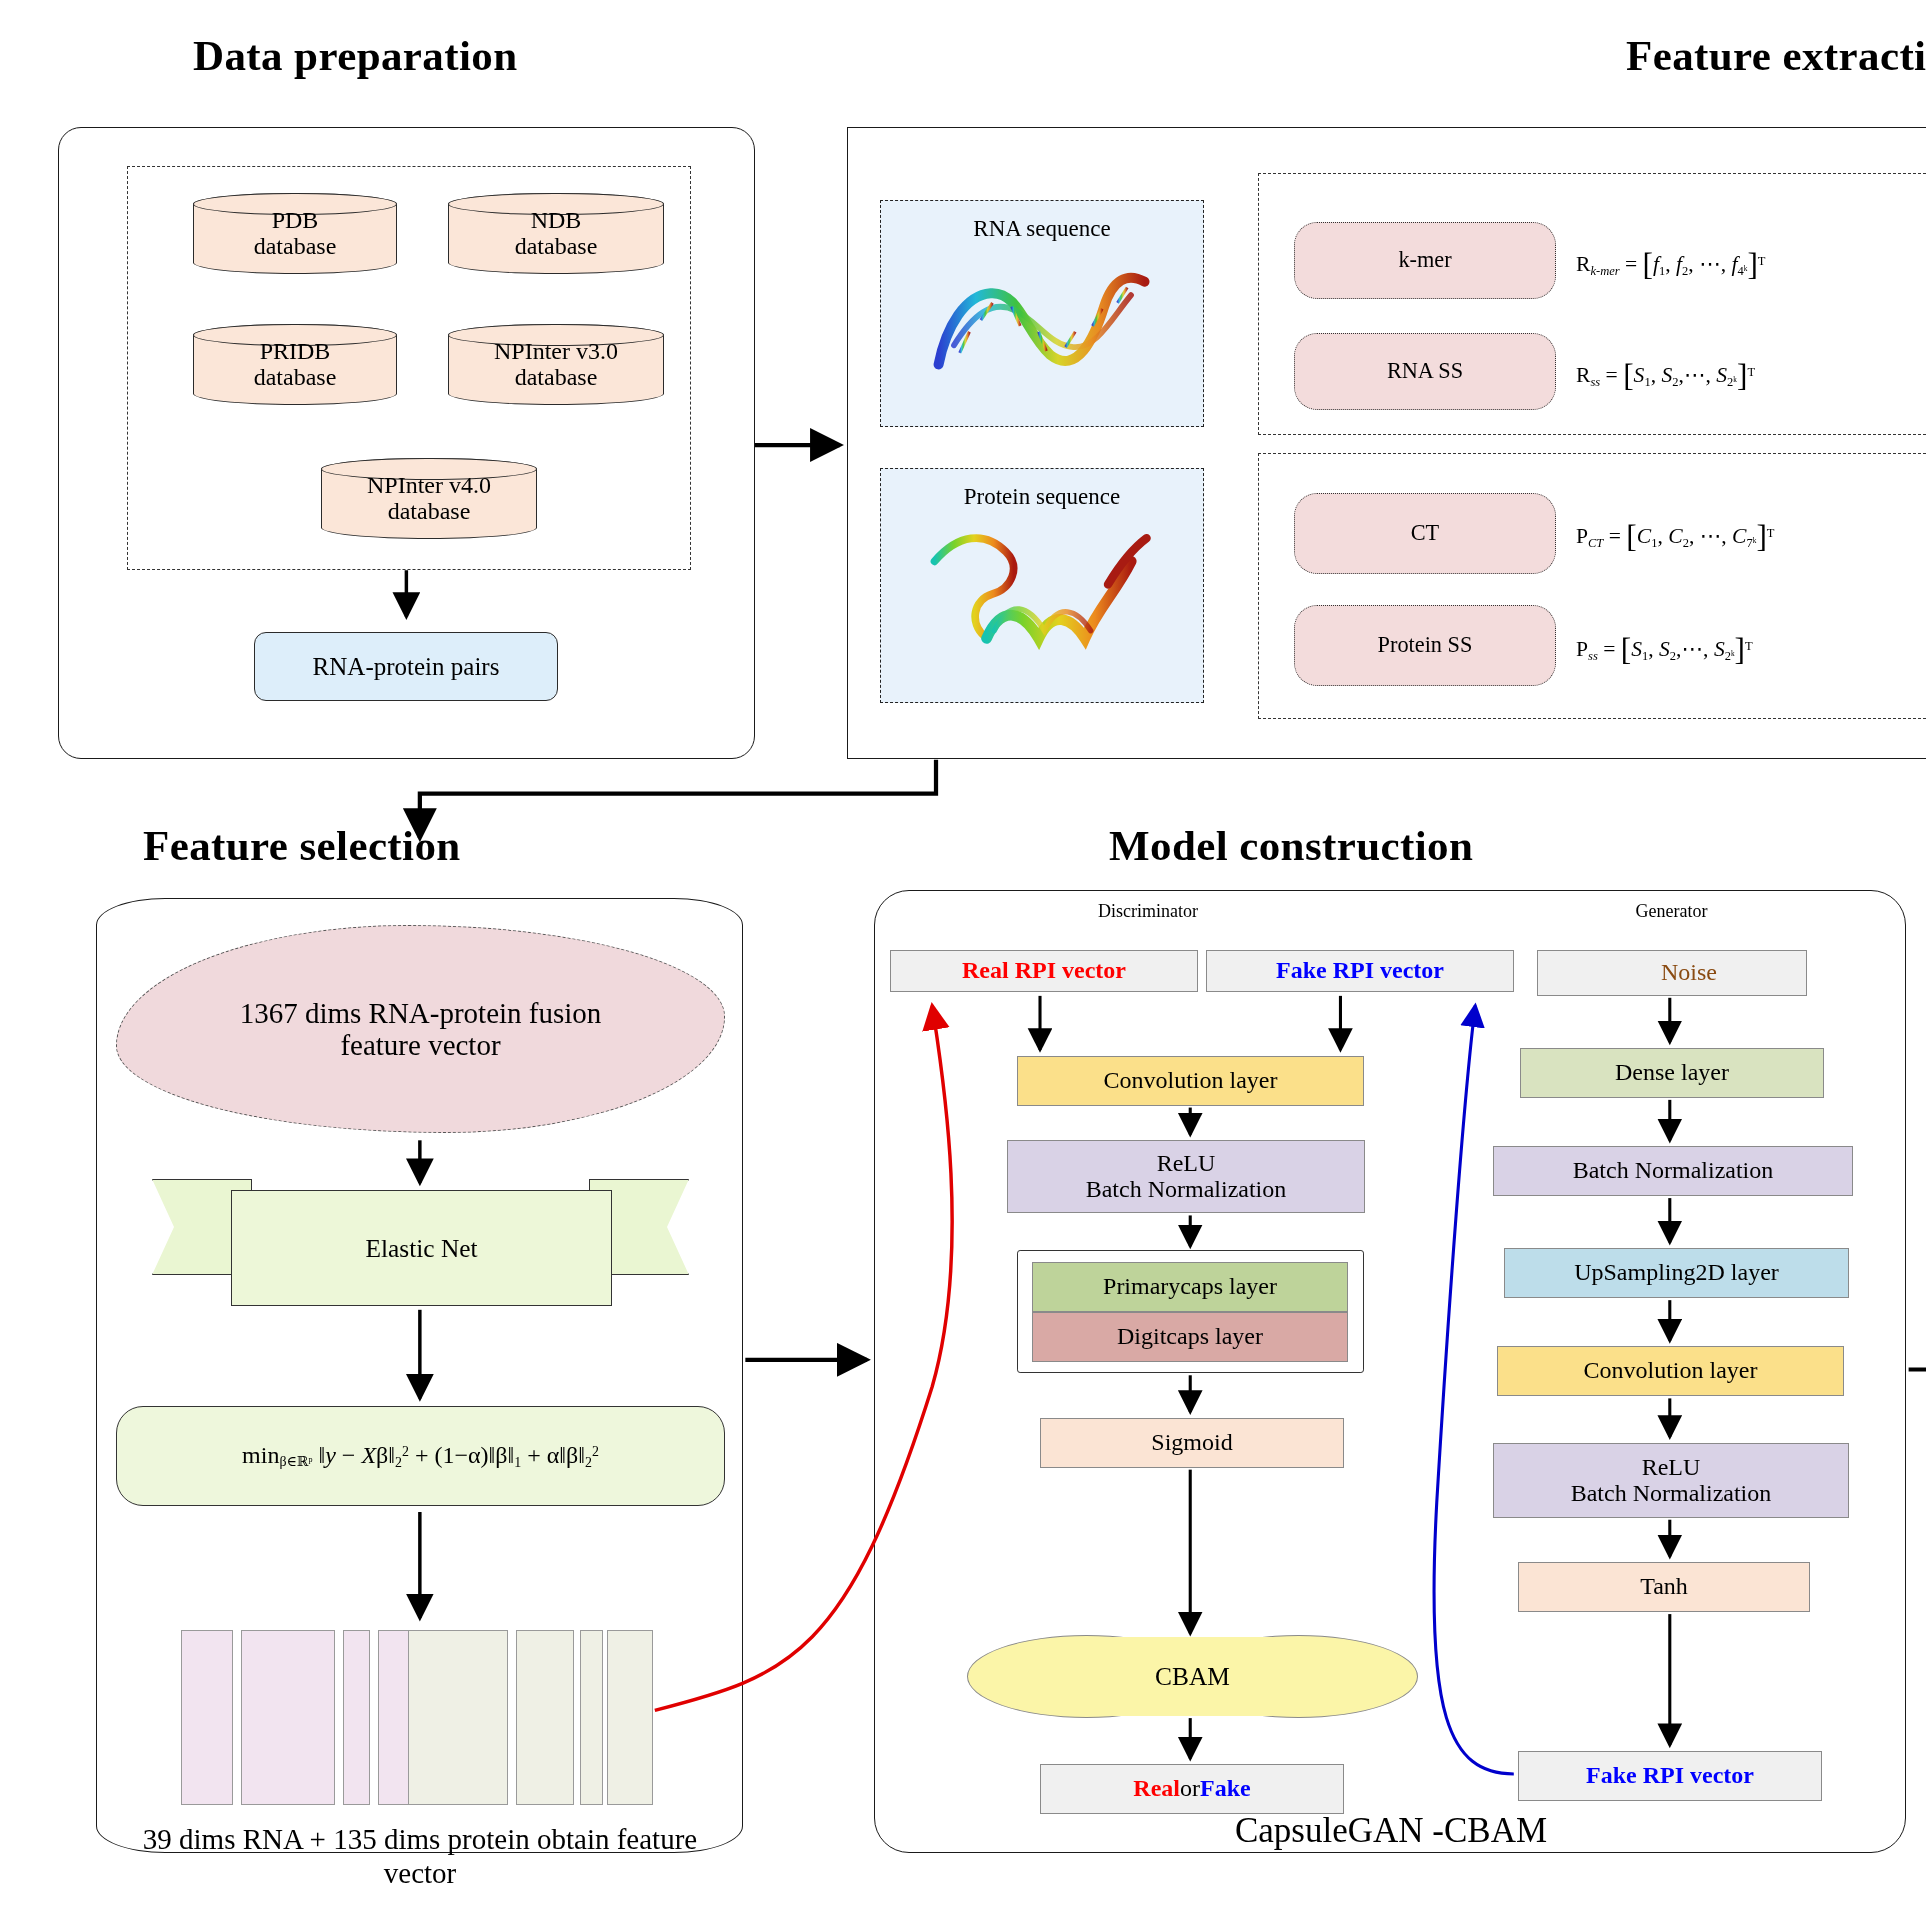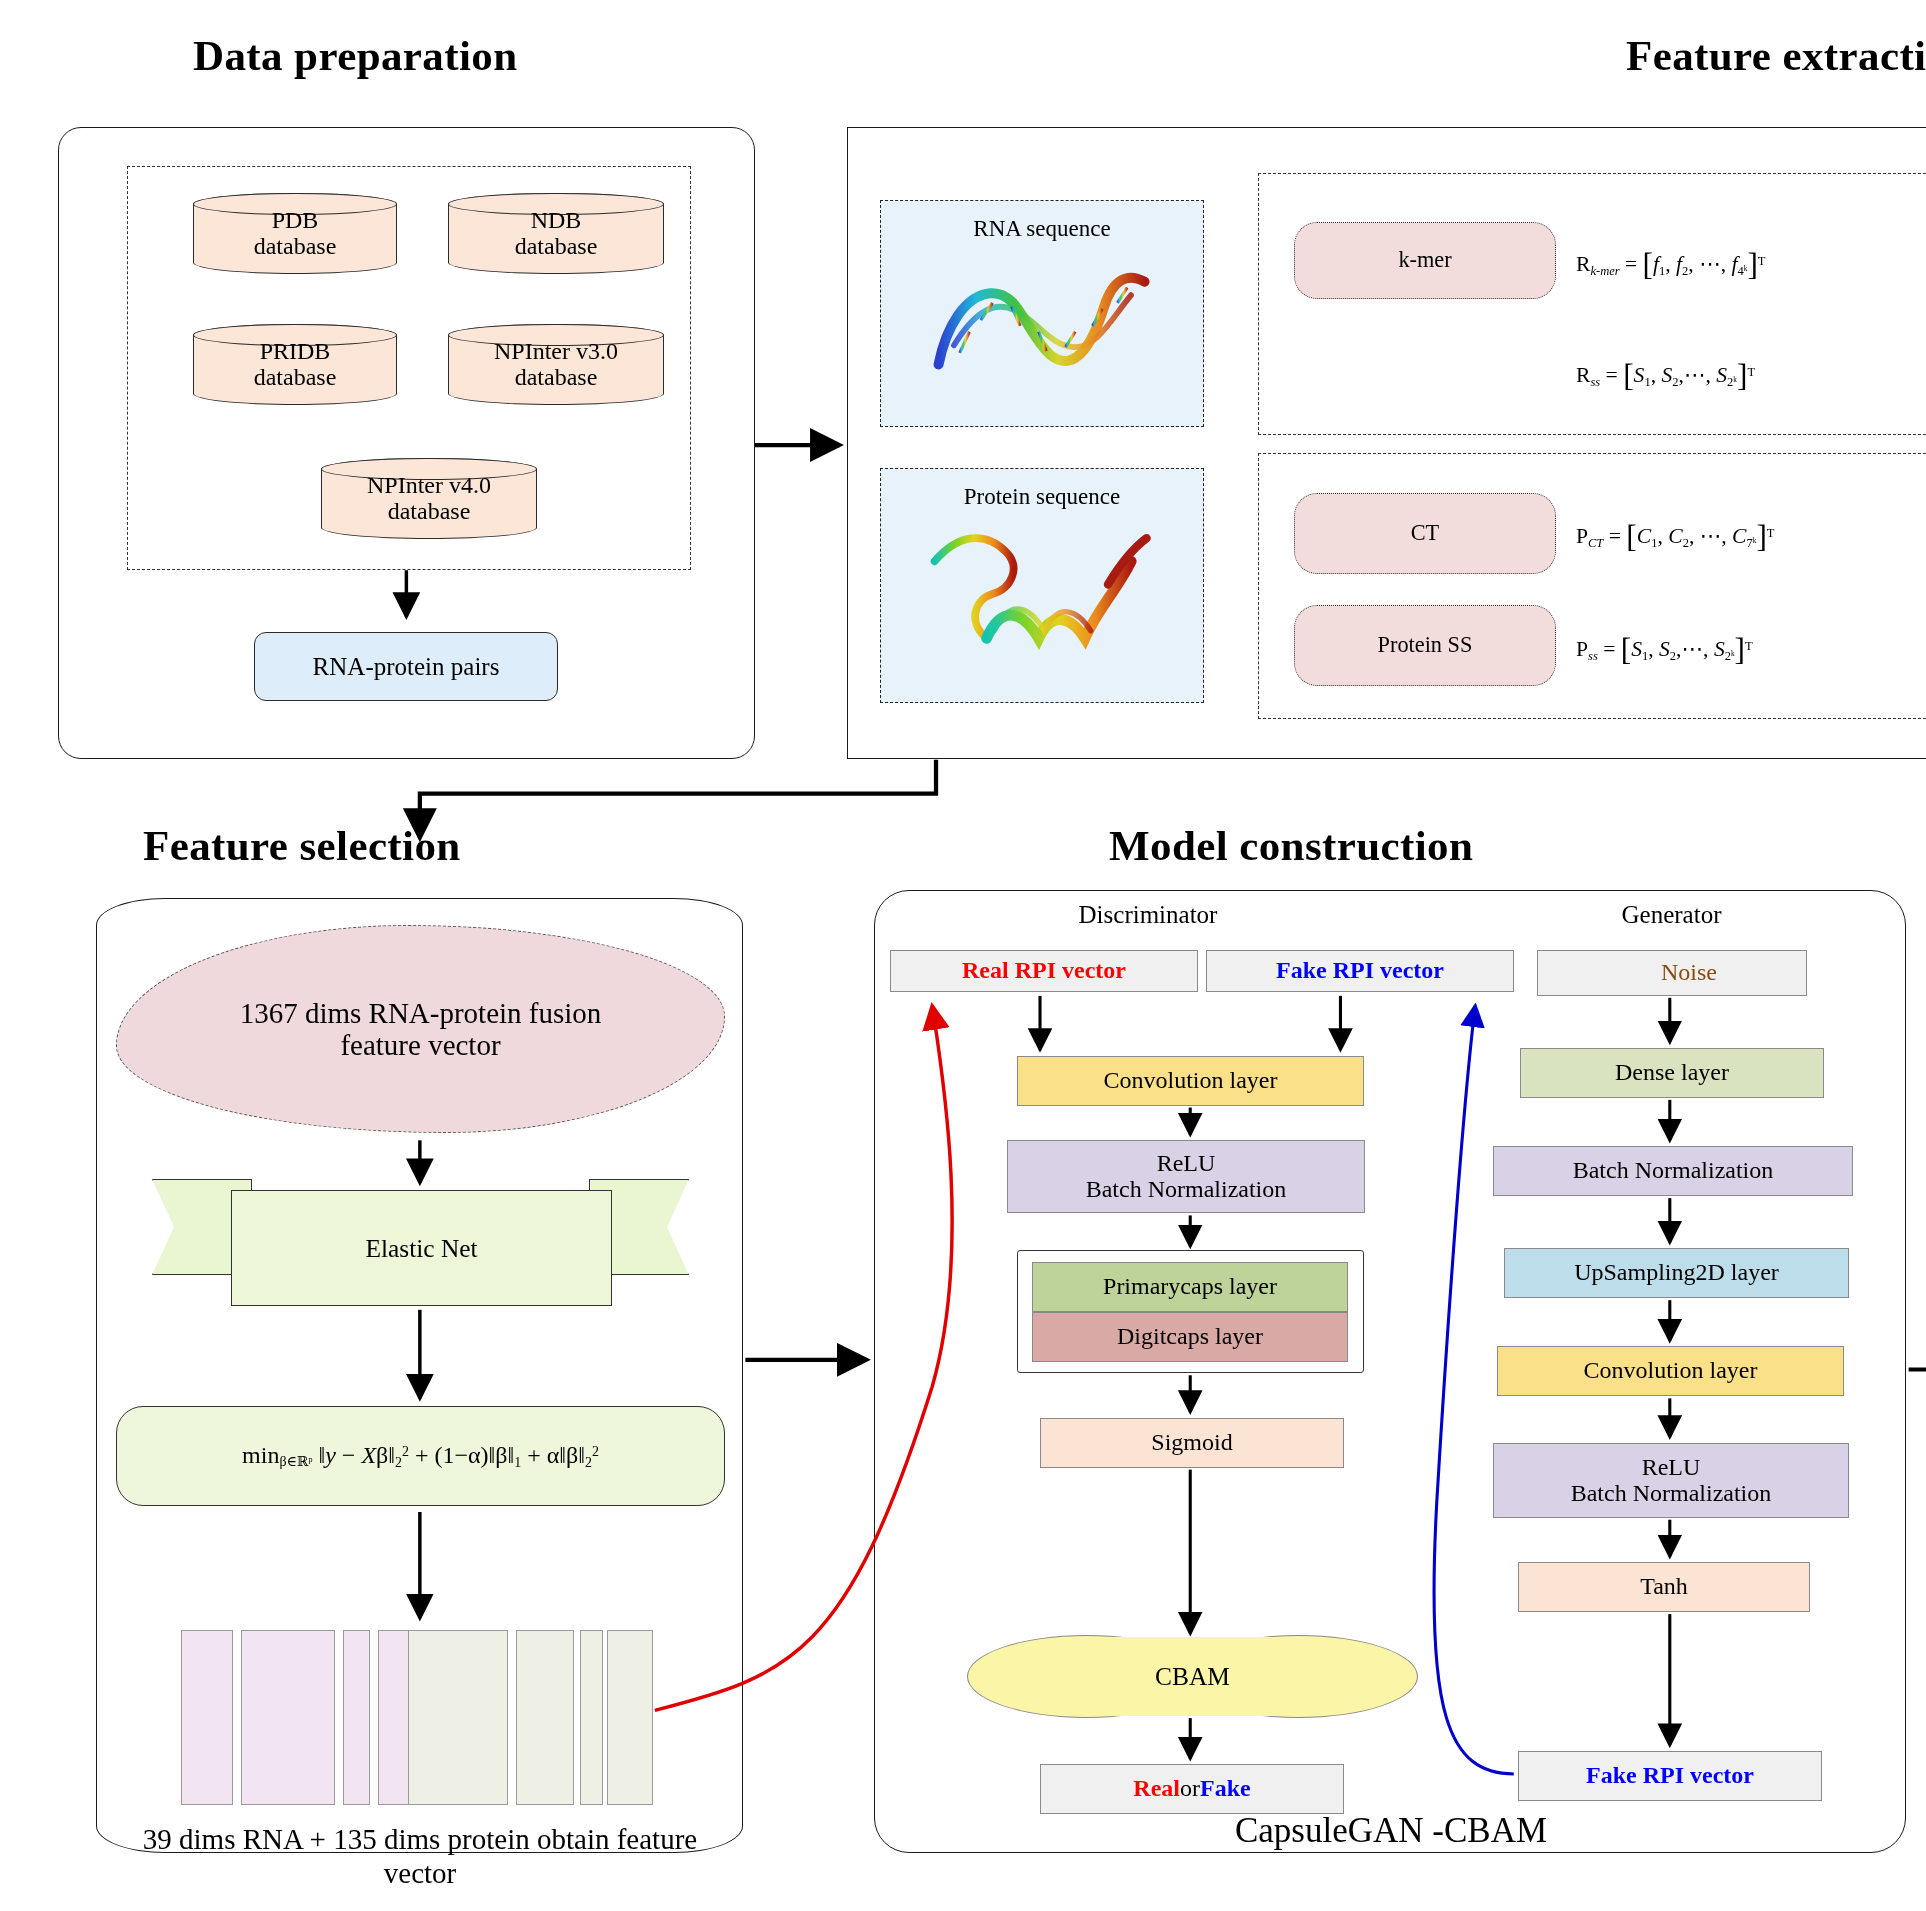--- a/index.html
+++ b/index.html
@@ -140,21 +140,21 @@
   }
 
   
   .lbox {
     position: absolute;
     border: 1.2px solid #8a8a8a;
     display: flex; align-items: center; justify-content: center;
     text-align: center; line-height: 1.06;
     font-size: 24px; color: #000;
   }
-  .subtitle { position: absolute; font-size: 25px; text-align: center; }
+  .subtitle { position: absolute; font-size: 18px; text-align: center; }
   .ellipse2 {
     position: absolute;
     background: #fbf5a8;
     border: 1.2px solid #8a8a8a;
     border-radius: 50%;
   }
   .ellipse-label {
     position: absolute; display: flex; align-items: center; justify-content: center;
     font-size: 25.4px; z-index: 5;
   }
@@ -238,20 +238,23 @@
     </svg>
   </div>
 
   <div class="dashed-box" style="left:1258px; top:173px; width:1703px; height:262px;"></div>
 
   <div class="feat-pill" style="left:1294px; top:222px; width:262px; height:77px;">
       <span style="white-space:pre-line;">k-mer</span>
     </div>
   <div class="formula" style="left:1576px; top:247px;">R<sub><i>k-mer</i></sub> = <span class="brk">[</span><i>f</i><sub>1</sub>, <i>f</i><sub>2</sub>, ⋯, <i>f</i><sub>4<sup>k</sup></sub><span class="brk">]</span><sup>T</sup></div>
 
+  <div class="feat-pill" style="left:1294px; top:333px; width:262px; height:77px;">
+      <span style="white-space:pre-line;">RNA SS</span>
+    </div>
   <div class="formula" style="left:1576px; top:358px;">R<sub><i>ss</i></sub> = <span class="brk">[</span><i>S</i><sub>1</sub>, <i>S</i><sub>2</sub>,⋯, <i>S</i><sub>2<sup>k</sup></sub><span class="brk">]</span><sup>T</sup></div>
 
   <div class="seq-box" style="left:880px; top:468px; width:324px; height:235px;">
     <div class="seq-label">Protein sequence</div>
     <svg width="239" height="135" viewBox="0 0 620 350" style="margin-top:5.8px;">
       <defs>
           <linearGradient id="prGrad" x1="0" y1="0" x2="1" y2="0">
         <stop offset="0%" stop-color="#16c3b0"></stop>
             <stop offset="25%" stop-color="#79d22a"></stop>
         <stop offset="50%" stop-color="#e3d21e"></stop>

